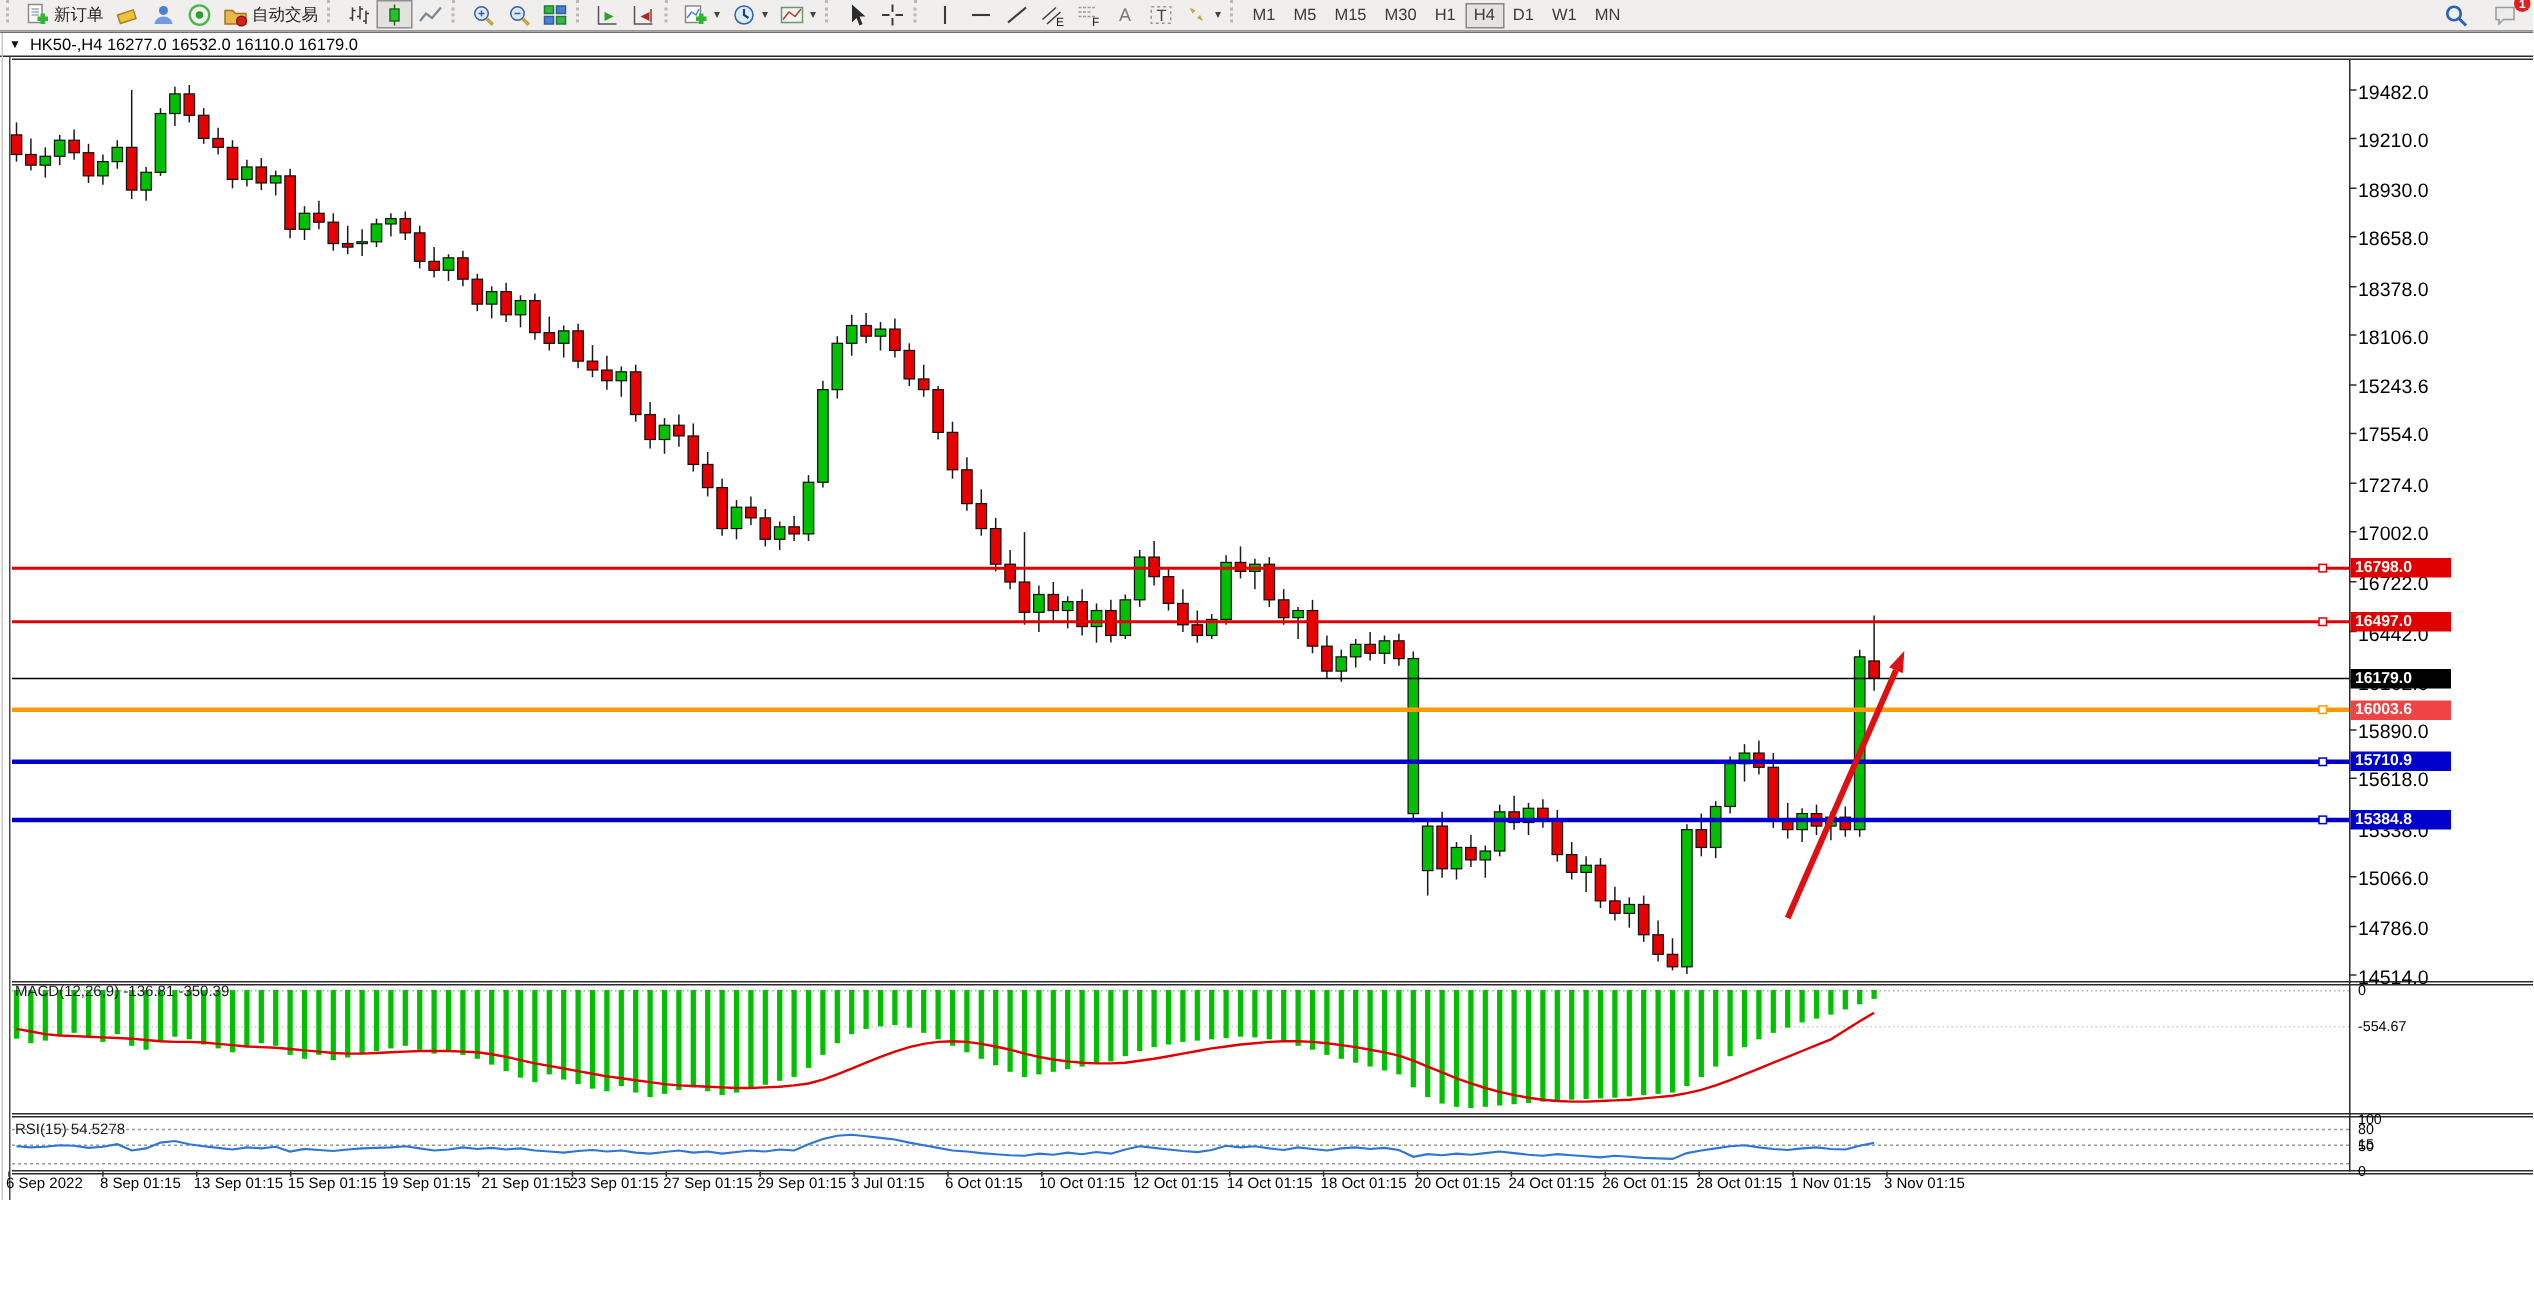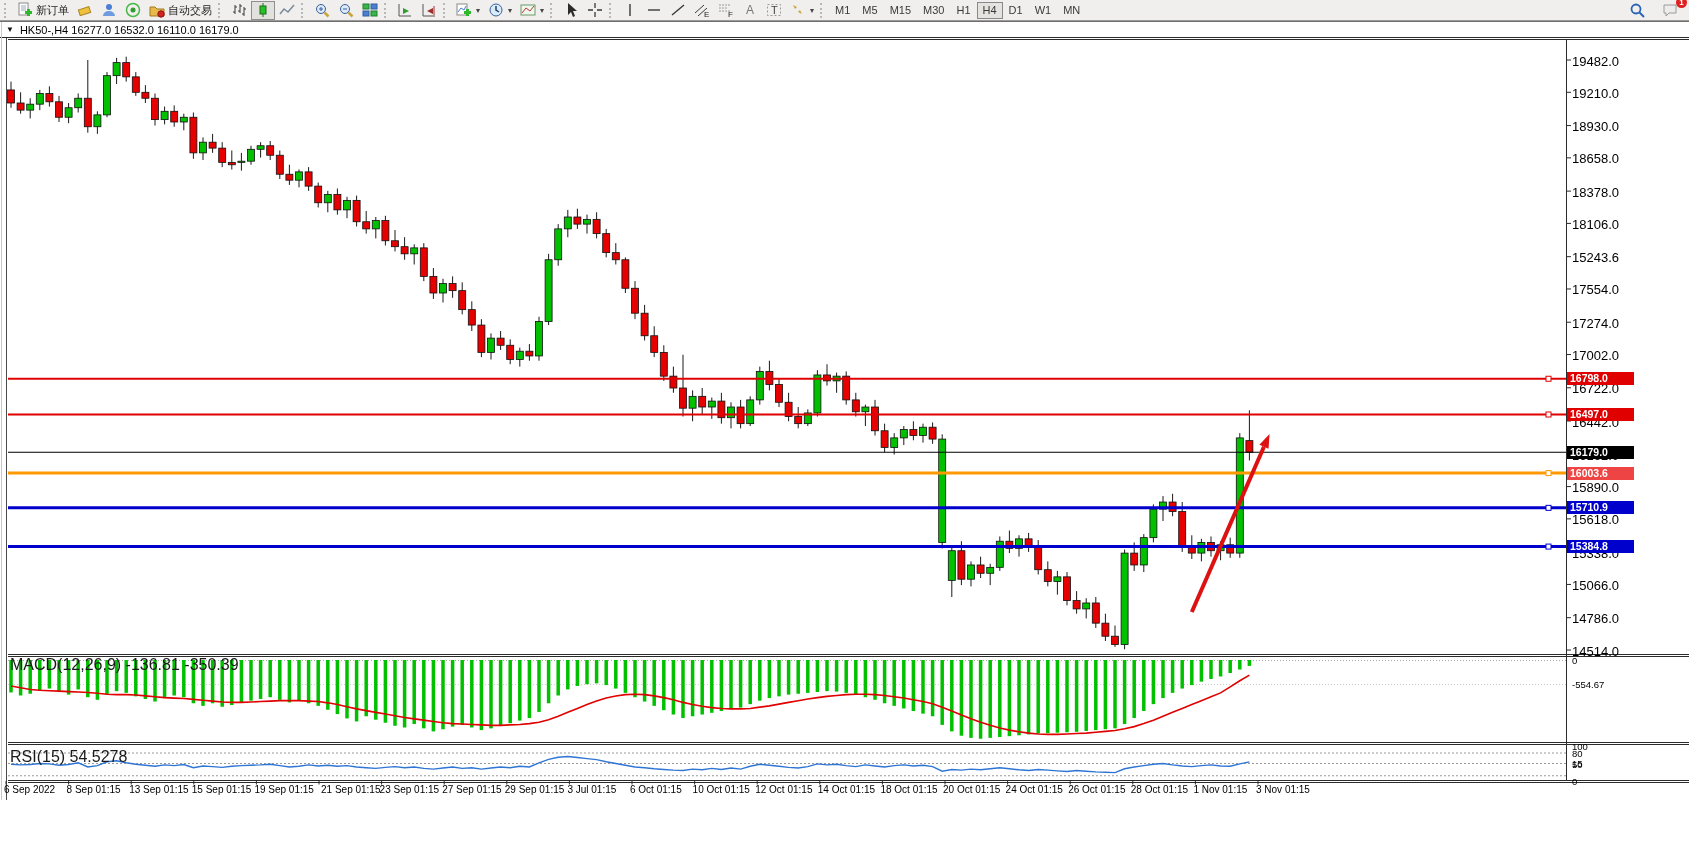--- a/index.html
+++ b/index.html
@@ -1,36 +1,36 @@
 <!DOCTYPE html>
 <html><head>
 <meta charset="utf-8">
 <style>
   html,body{margin:0;padding:0;background:#fff;}
   #app{position:relative;width:1689px;height:861px;font-family:"Liberation Sans",sans-serif;overflow:hidden;background:#fff;}
   
-  #toolbar{position:absolute;left:0;top:0;width:1689px;height:21px;background:#f0efed;border-bottom:1px solid #9a9a9a;display:flex;align-items:center;box-sizing:border-box;padding-left:2px;}
+  #toolbar{position:absolute;left:0;top:0;width:1689px;height:21px;background:#f0efed;border-bottom:1px solid #9a9a9a;display:flex;box-sizing:border-box;padding-left:2px;}
   .tb{display:flex;align-items:center;gap:3px;border:1px solid transparent;background:transparent;height:19px;padding:0 3px;font-family:"Liberation Sans",sans-serif;font-size:11px;color:#222;cursor:default;}
   .tb.pressed{background:#e2e1de;border:1px solid #8f8f8f;}
   .tb svg{display:block;}
   .grip{width:3px;height:15px;border-left:2px dotted #b8b8b8;margin:0 4px 0 2px;}
   .caret{font-size:8px;color:#444;margin-left:1px;}
   .tf{font-size:11px;color:#3a3a3a;padding:0 5px;height:17px;border:1px solid transparent;background:transparent;font-family:"Liberation Sans",sans-serif;}
   .tf.active{border:1px solid #888;background:#e4e3e0;}
   #right-tools{margin-left:auto;display:flex;align-items:center;margin-right:6px;gap:8px;}
   .badge{position:absolute;right:-5px;top:-5px;width:11px;height:11px;border-radius:6px;background:#e02020;color:#fff;font-size:8px;line-height:11px;text-align:center;font-weight:bold;}
   
   #titlebar{position:absolute;left:0;top:21px;width:1689px;height:17px;background:#fff;border-top:1px solid #6f6f6f;border-bottom:1px solid #2b2b2b;box-sizing:border-box;display:flex;align-items:center;gap:6px;padding-left:6px;font-size:11px;color:#000;}
   #collapse{font-size:8px;color:#111;}
   #chart-svg{position:absolute;left:0;top:0;pointer-events:none;}
   .ticklabel{position:absolute;left:1572px;font-size:13px;color:#000;white-space:nowrap;}
   .pricebox{position:absolute;left:1567px;width:64px;height:13px;font-size:10.5px;font-weight:bold;color:#fff;line-height:13px;padding-left:3px;white-space:nowrap;z-index:5;}
   .indaxis{position:absolute;left:1572px;font-size:9.5px;color:#000;white-space:nowrap;}
   .datelabel{position:absolute;top:784px;font-size:10px;color:#000;white-space:nowrap;}
-  .indlabel{position:absolute;font-size:16px;color:#1a1a1a;z-index:4;}
+  .indlabel{position:absolute;font-size:10px;color:#1a1a1a;z-index:4;}
   #macd-label{left:10px;top:656px;}
   #rsi-label{left:10px;top:748px;}
 </style>
 </head>
 <body>
 
 <div id="app">
 
   <div id="toolbar">
     <span class="grip"></span>

